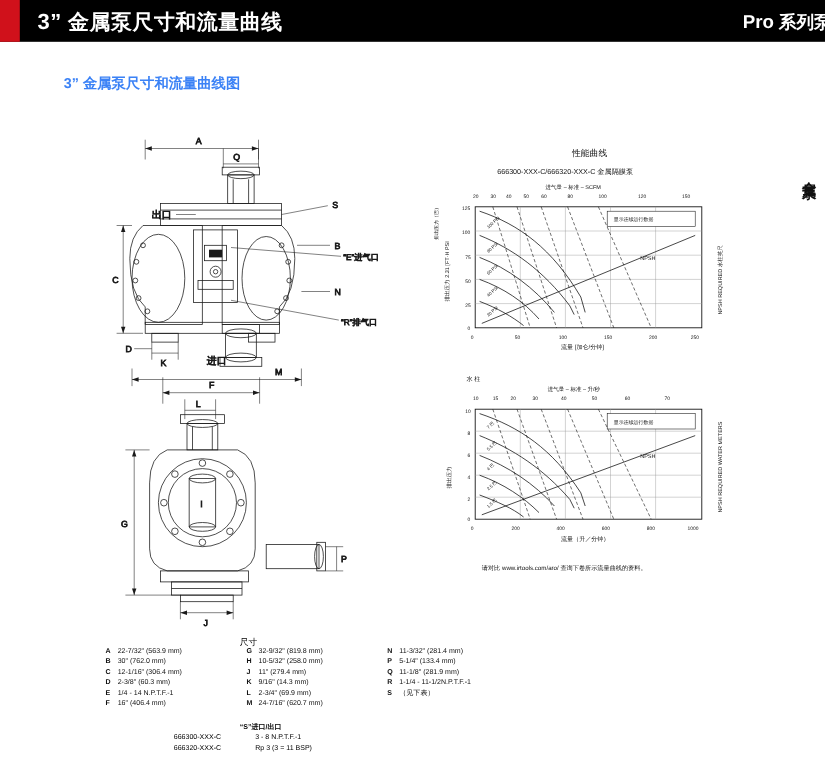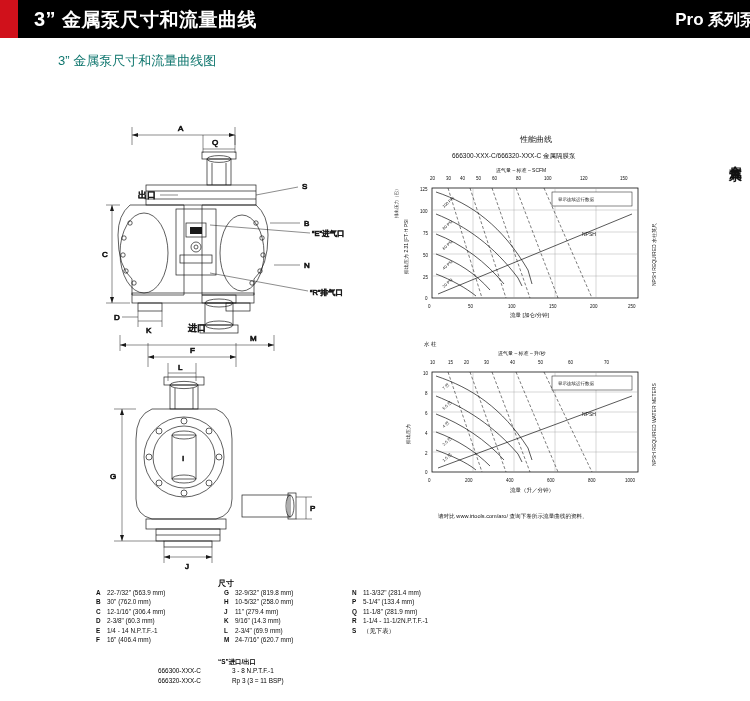--- a/index.html
+++ b/index.html
@@ -29,40 +29,40 @@
   .header .brand .pro{font-size:17px;}
   
   .side-tab{
     position:absolute;right:6px;top:155px;width:22px;
     font-size:13px;font-weight:bold;letter-spacing:2px;
     writing-mode:vertical-rl;text-orientation:upright;
     color:#111;
   }
   
   .sec-title{
-    position:absolute;left:58px;top:52px;
-    font-size:13px;font-weight:normal;color:#0f766e;white-space:nowrap;
+    position:absolute;left:58px;top:67px;
+    font-size:13px;font-weight:bold;color:#3b82f6;white-space:nowrap;
   }
   
   .draw{position:absolute;left:60px;top:105px;width:330px;height:470px;}
   .draw svg{display:block;}
   
   .charts{position:absolute;left:390px;top:88px;width:330px;height:390px;margin-top:42px;}
   .charts svg{display:block;}
   
   .dims{
     position:absolute;left:96px;top:588px;width:520px;
     font-size:6.4px;line-height:9.4px;color:#111;
   }
   .dims .dimrow{display:flex;}
   .dims .col{width:128px;display:flex;}
   .dims .col .k{width:11px;font-weight:bold;flex:none;}
   .dims .col .v{flex:1;white-space:nowrap;}
   .dims-title{
-    position:absolute;left:218px;top:578px;font-size:8px;font-weight:bold;
+    position:absolute;left:218px;top:578px;font-size:8px;font-weight:normal;
   }
   .port-block{
     position:absolute;left:158px;top:657px;font-size:6.4px;line-height:9.4px;
   }
   .port-block .pt{font-weight:bold;text-align:left;padding-left:60px;}
   .port-block .prow{display:flex;}
   .port-block .prow .m{width:74px;white-space:nowrap;}
   .port-block .prow .d{white-space:nowrap;}
 </style>
 </head>

